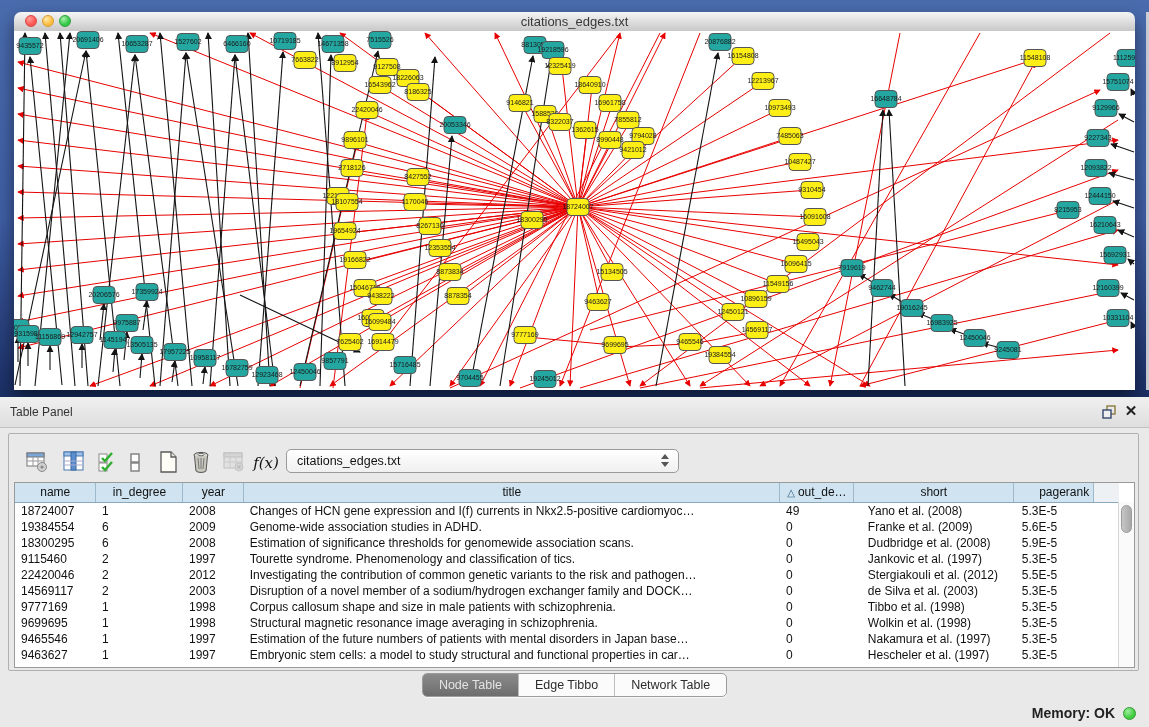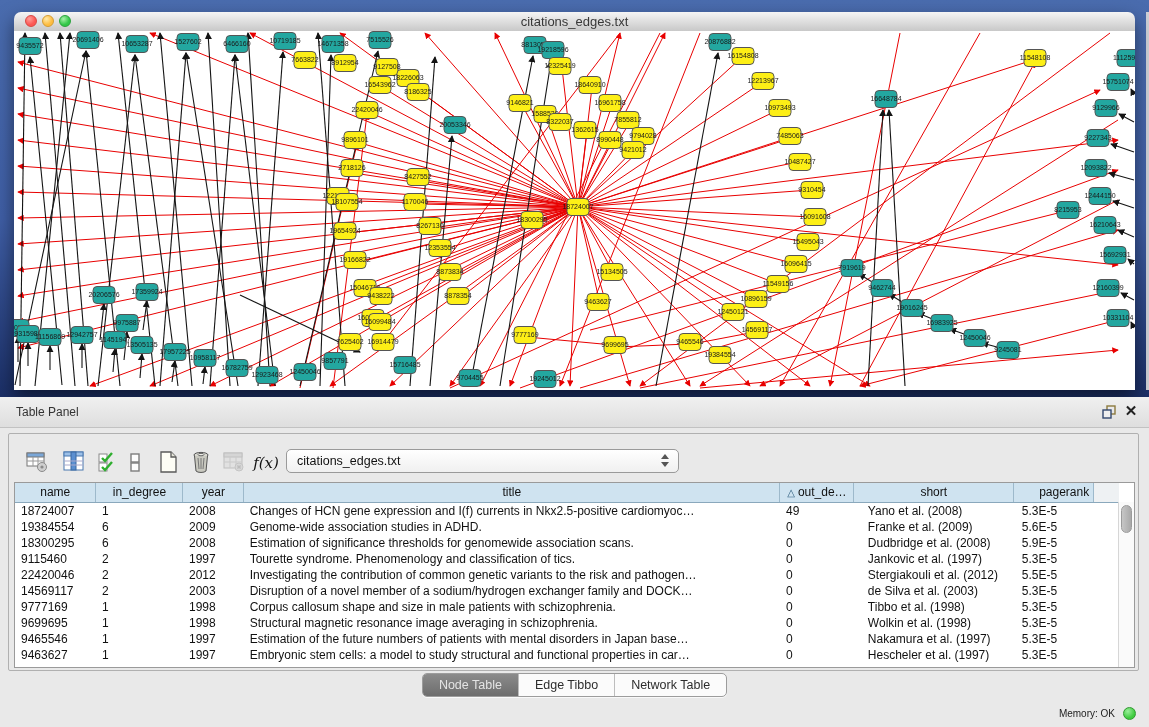--- a/index.html
+++ b/index.html
@@ -22,21 +22,21 @@
   .light.green{left:45px;background:radial-gradient(circle at 35% 30%,#a8f0a8,#33c748 60%);border:1px solid #2aa33c;}
   .canvas{position:absolute;left:0;top:19px;width:1121px;height:359px;background:#ffffff;overflow:hidden;}
   .canvas svg{display:block;}
   .divider-grip{position:absolute;left:568px;top:396px;width:12px;height:8px;color:#8a8a8a;
                 font-size:9px;line-height:8px;text-align:center;}
 
   
   .table-panel{position:absolute;left:0;top:397px;width:1149px;height:330px;background:#e9e9e9;}
   .panel-header{height:30px;background:linear-gradient(#f0f0f0,#dedede);
                 border-bottom:1px solid #c2c2c2;position:relative;}
-  .panel-header .panel-title{font-size:12px;color:#333;line-height:30px;padding-left:16px;}
+  .panel-header .panel-title{font-size:12px;color:#333;line-height:30px;padding-left:10px;}
   .panel-float{position:absolute;right:32px;top:7px;width:16px;height:16px;cursor:default;}
   .panel-close{position:absolute;right:10px;top:4px;width:16px;height:20px;font-size:15px;
                font-weight:bold;color:#222;line-height:20px;text-align:center;}
   .inset{position:absolute;left:8px;top:36px;width:1131px;height:238px;
          border:1px solid #b0b0b0;border-radius:2px;background:#e9e9e9;box-sizing:border-box;}
   .tb-btn{position:absolute;top:14px;width:28px;height:28px;border:none;background:transparent;
           padding:1px;cursor:default;}
   .tb-btn svg{display:block;margin:auto;}
   .fx-label{font-family:"DejaVu Serif",serif;font-style:italic;font-size:15px;color:#111;line-height:28px;text-align:center;}
   .net-select{position:absolute;left:277px;top:15px;width:393px;height:24px;box-sizing:border-box;
@@ -67,21 +67,21 @@
   
   .tabbar{position:absolute;left:0;top:276px;width:100%;height:26px;text-align:center;}
   .seg{display:inline-flex;border:1px solid #9c9c9c;border-radius:5px;overflow:hidden;
        background:#fbfbfb;box-shadow:0 1px 0 rgba(255,255,255,.7);}
   .seg .tab{font-size:12.5px;color:#2d2d2d;padding:4px 16px;border-right:1px solid #bdbdbd;cursor:default;}
   .seg .tab:last-child{border-right:none;}
   .seg .tab.active{background:linear-gradient(#8b8b8b,#6d6d6d);color:#e4e4e4;text-align:center;}
 
   
   .statusbar{position:absolute;left:0;bottom:0;width:100%;height:27px;}
-  .mem-label{position:absolute;right:34px;top:0;line-height:27px;font-size:10px;color:#222;}
+  .mem-label{position:absolute;right:34px;top:0;line-height:27px;font-size:14px;color:#222;font-weight:bold;}
   .mem-dot{position:absolute;right:13px;top:7px;width:13px;height:13px;border-radius:50%;
            background:radial-gradient(circle at 35% 30%,#9cef9c,#3ecb3e 65%);border:1px solid #2f9a2f;box-sizing:border-box;}
 </style>
 </head>
 <body>
 
 <div class="desktop">
   <div class="right-sliver"></div>
 
   <div class="net-window">

